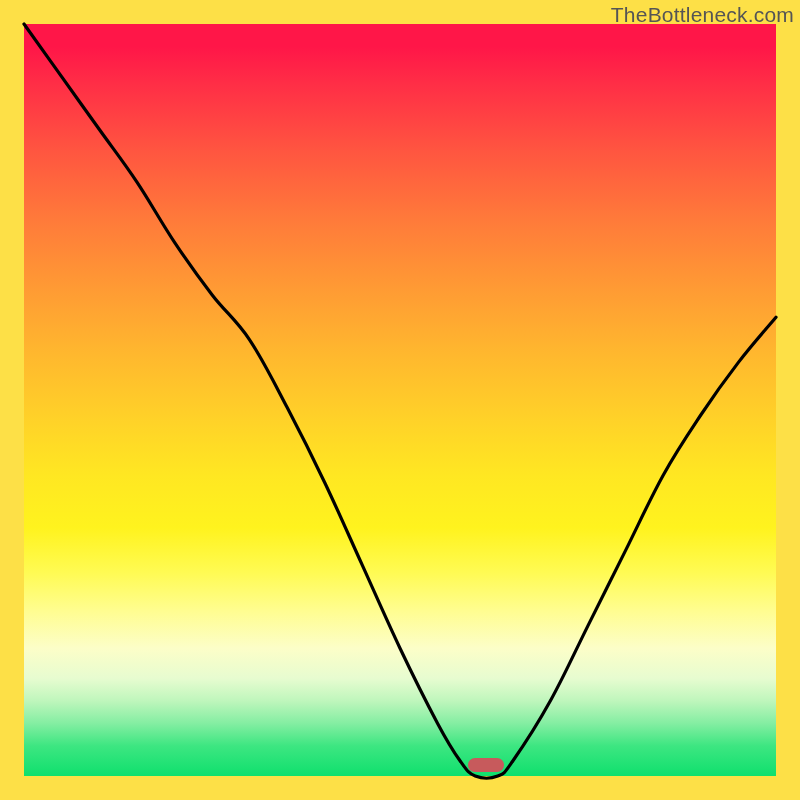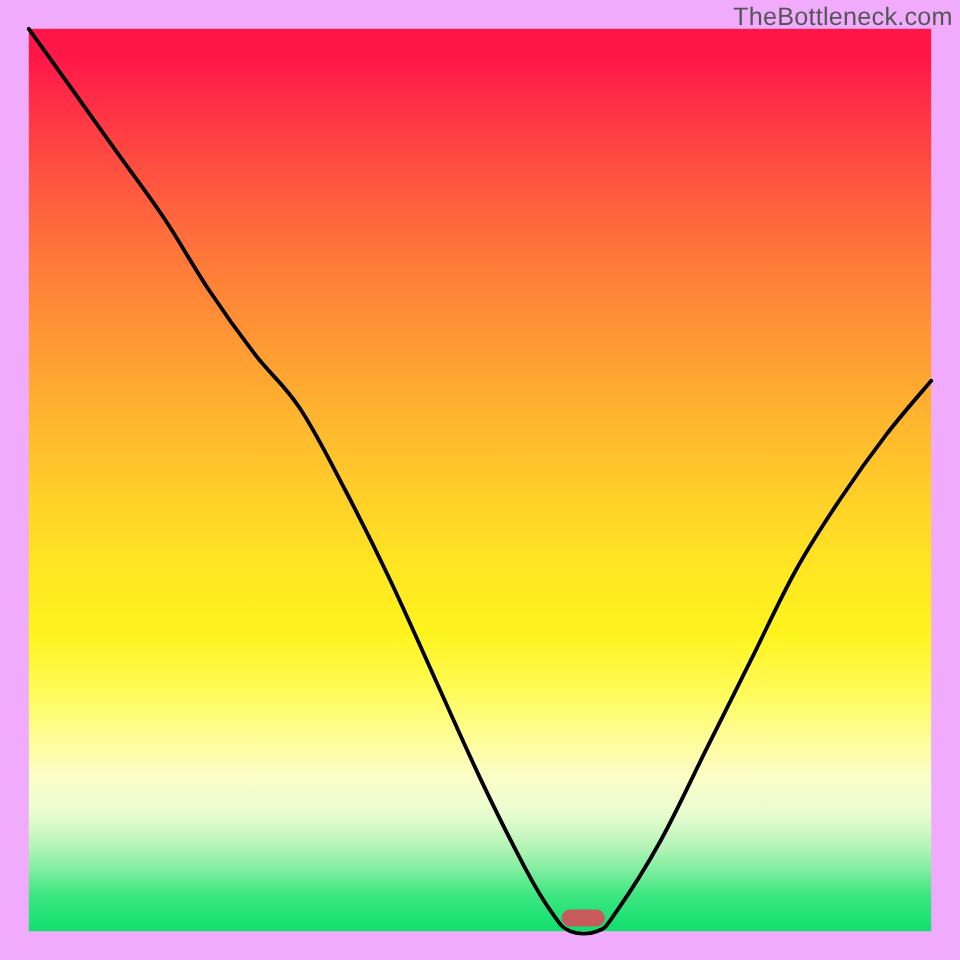--- a/index.html
+++ b/index.html
@@ -8,21 +8,21 @@
     width: 800px;
     height: 800px;
     background: #000;
     overflow: hidden;
     font-family: Arial, Helvetica, sans-serif;
   }
   .frame {
     position: relative;
     width: 800px;
     height: 800px;
-    background: #f0abfc;
+    background: #fde047;
   }
   .plot {
     position: absolute;
     left: 24px;
     top: 24px;
     width: 752px;
     height: 752px;
     background: linear-gradient(to bottom,
       #ff1648 0%,
       #ff1648 3%,

